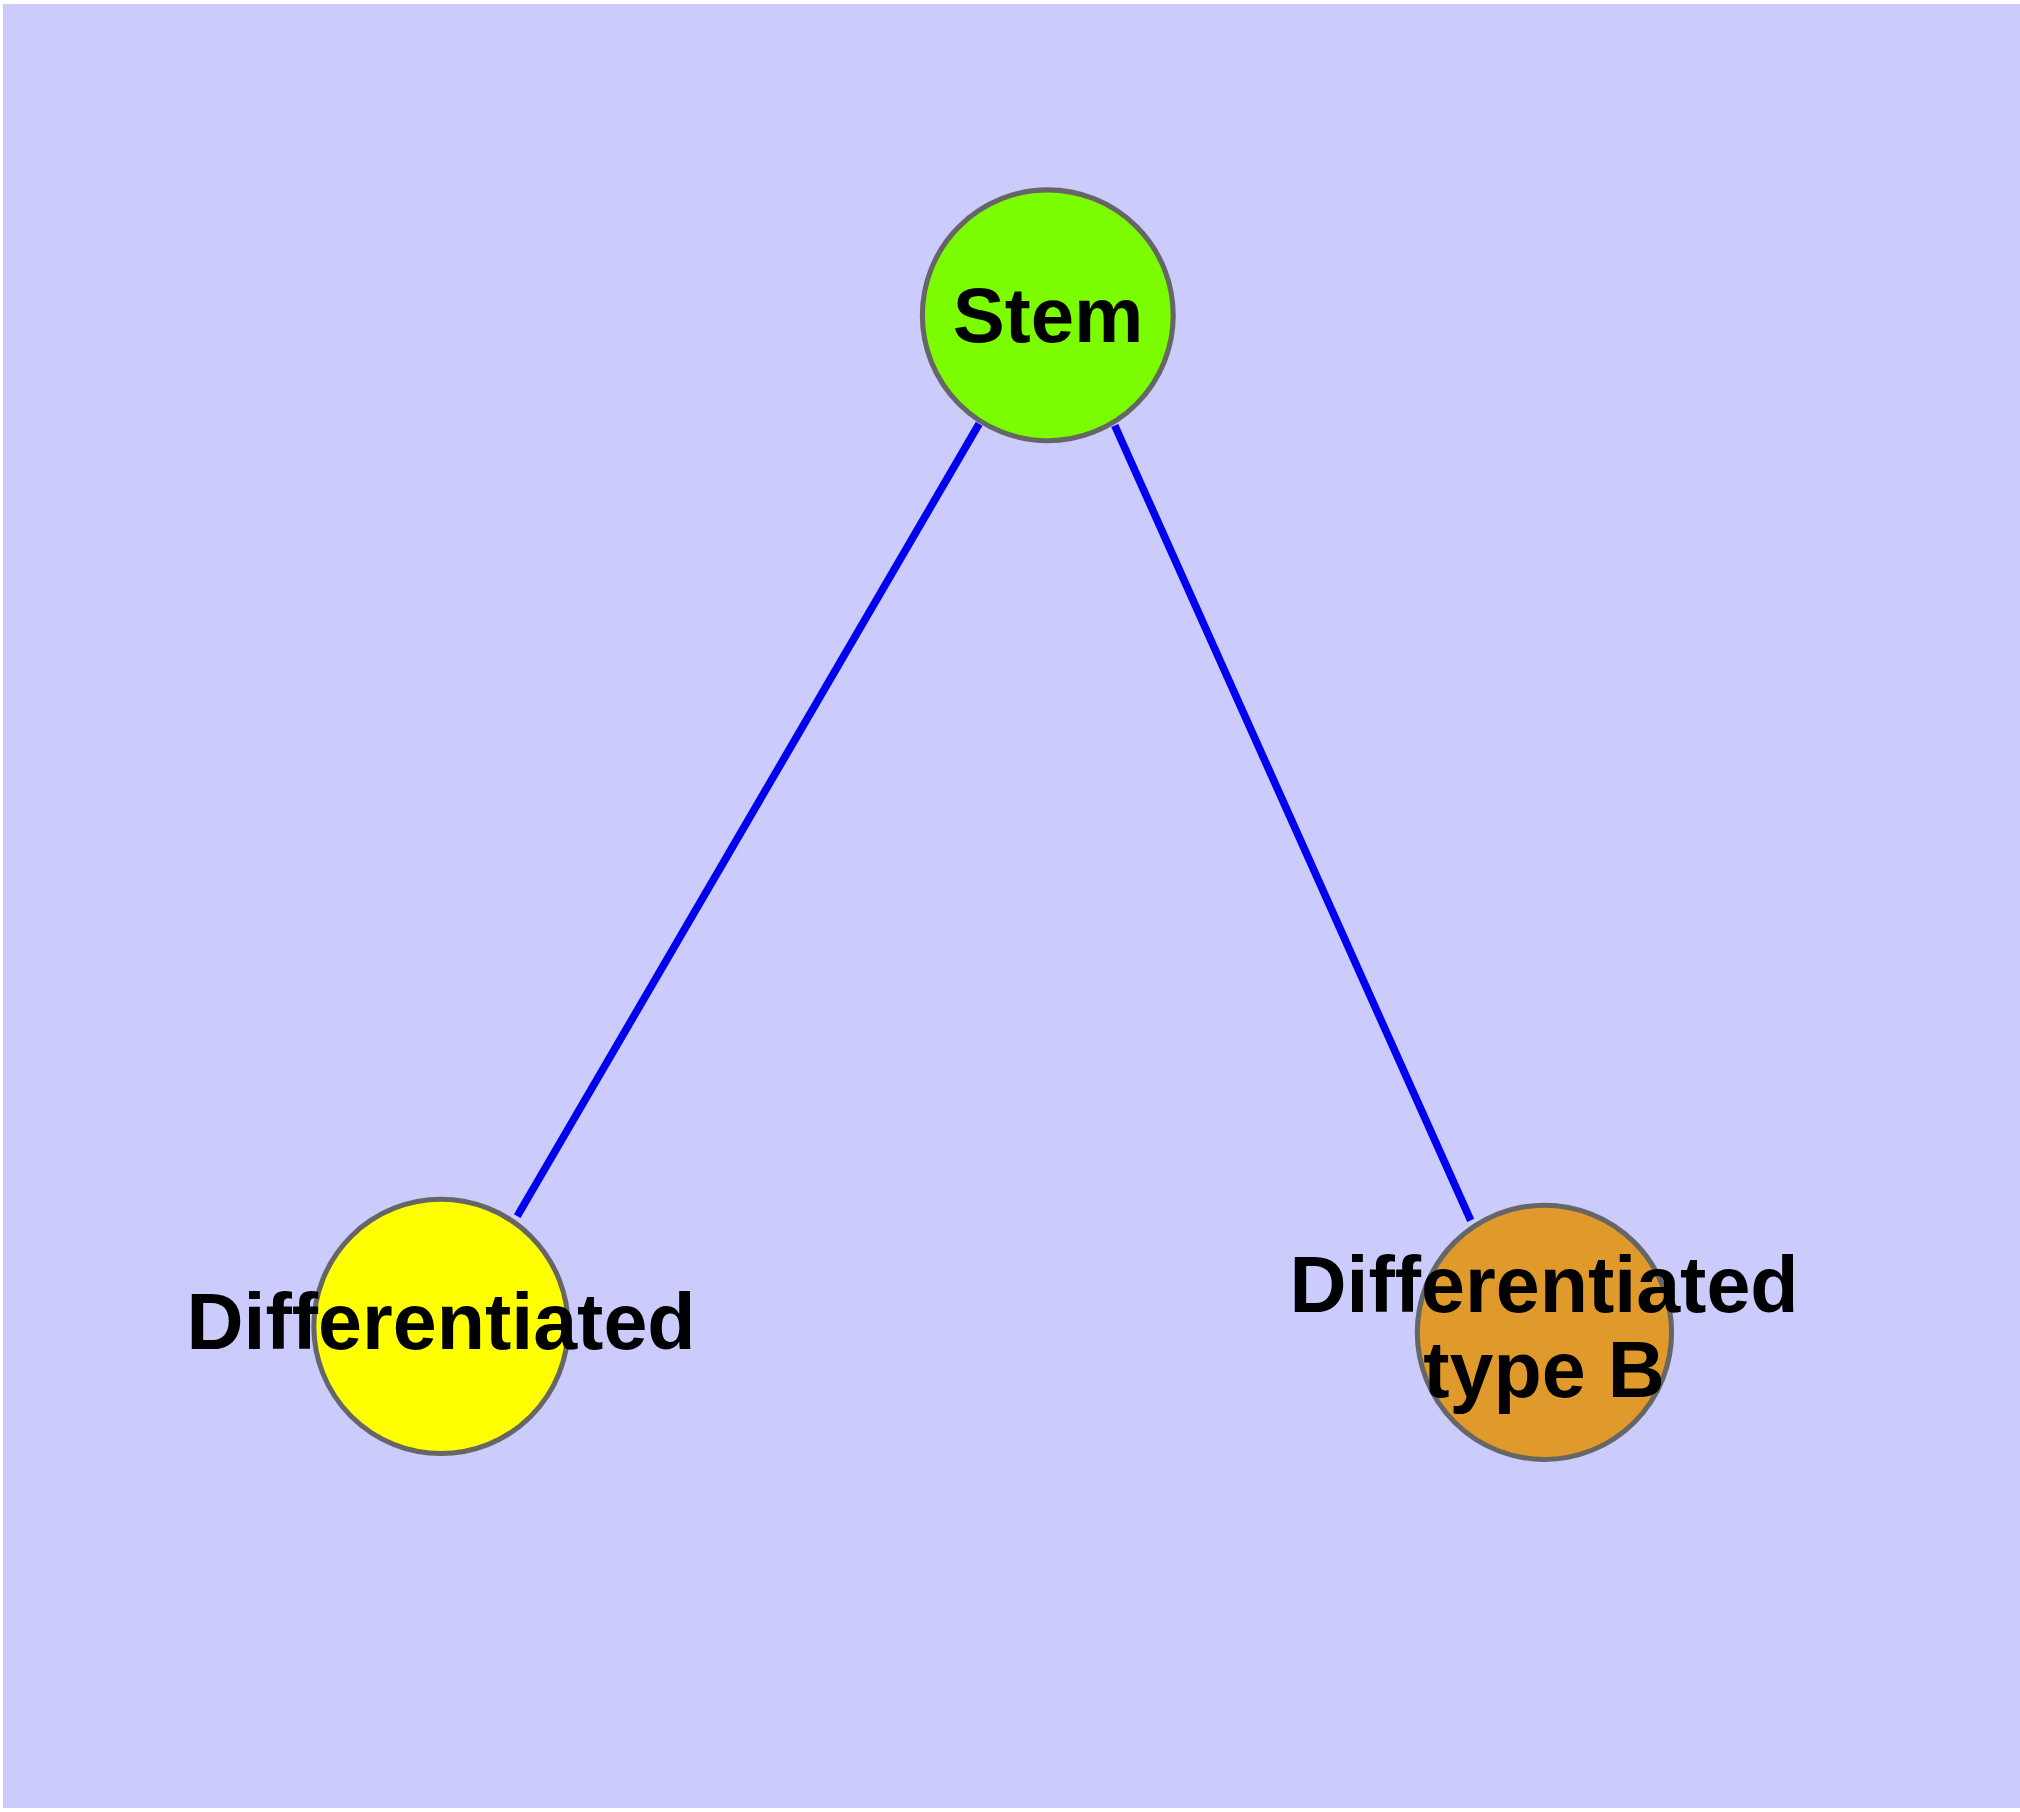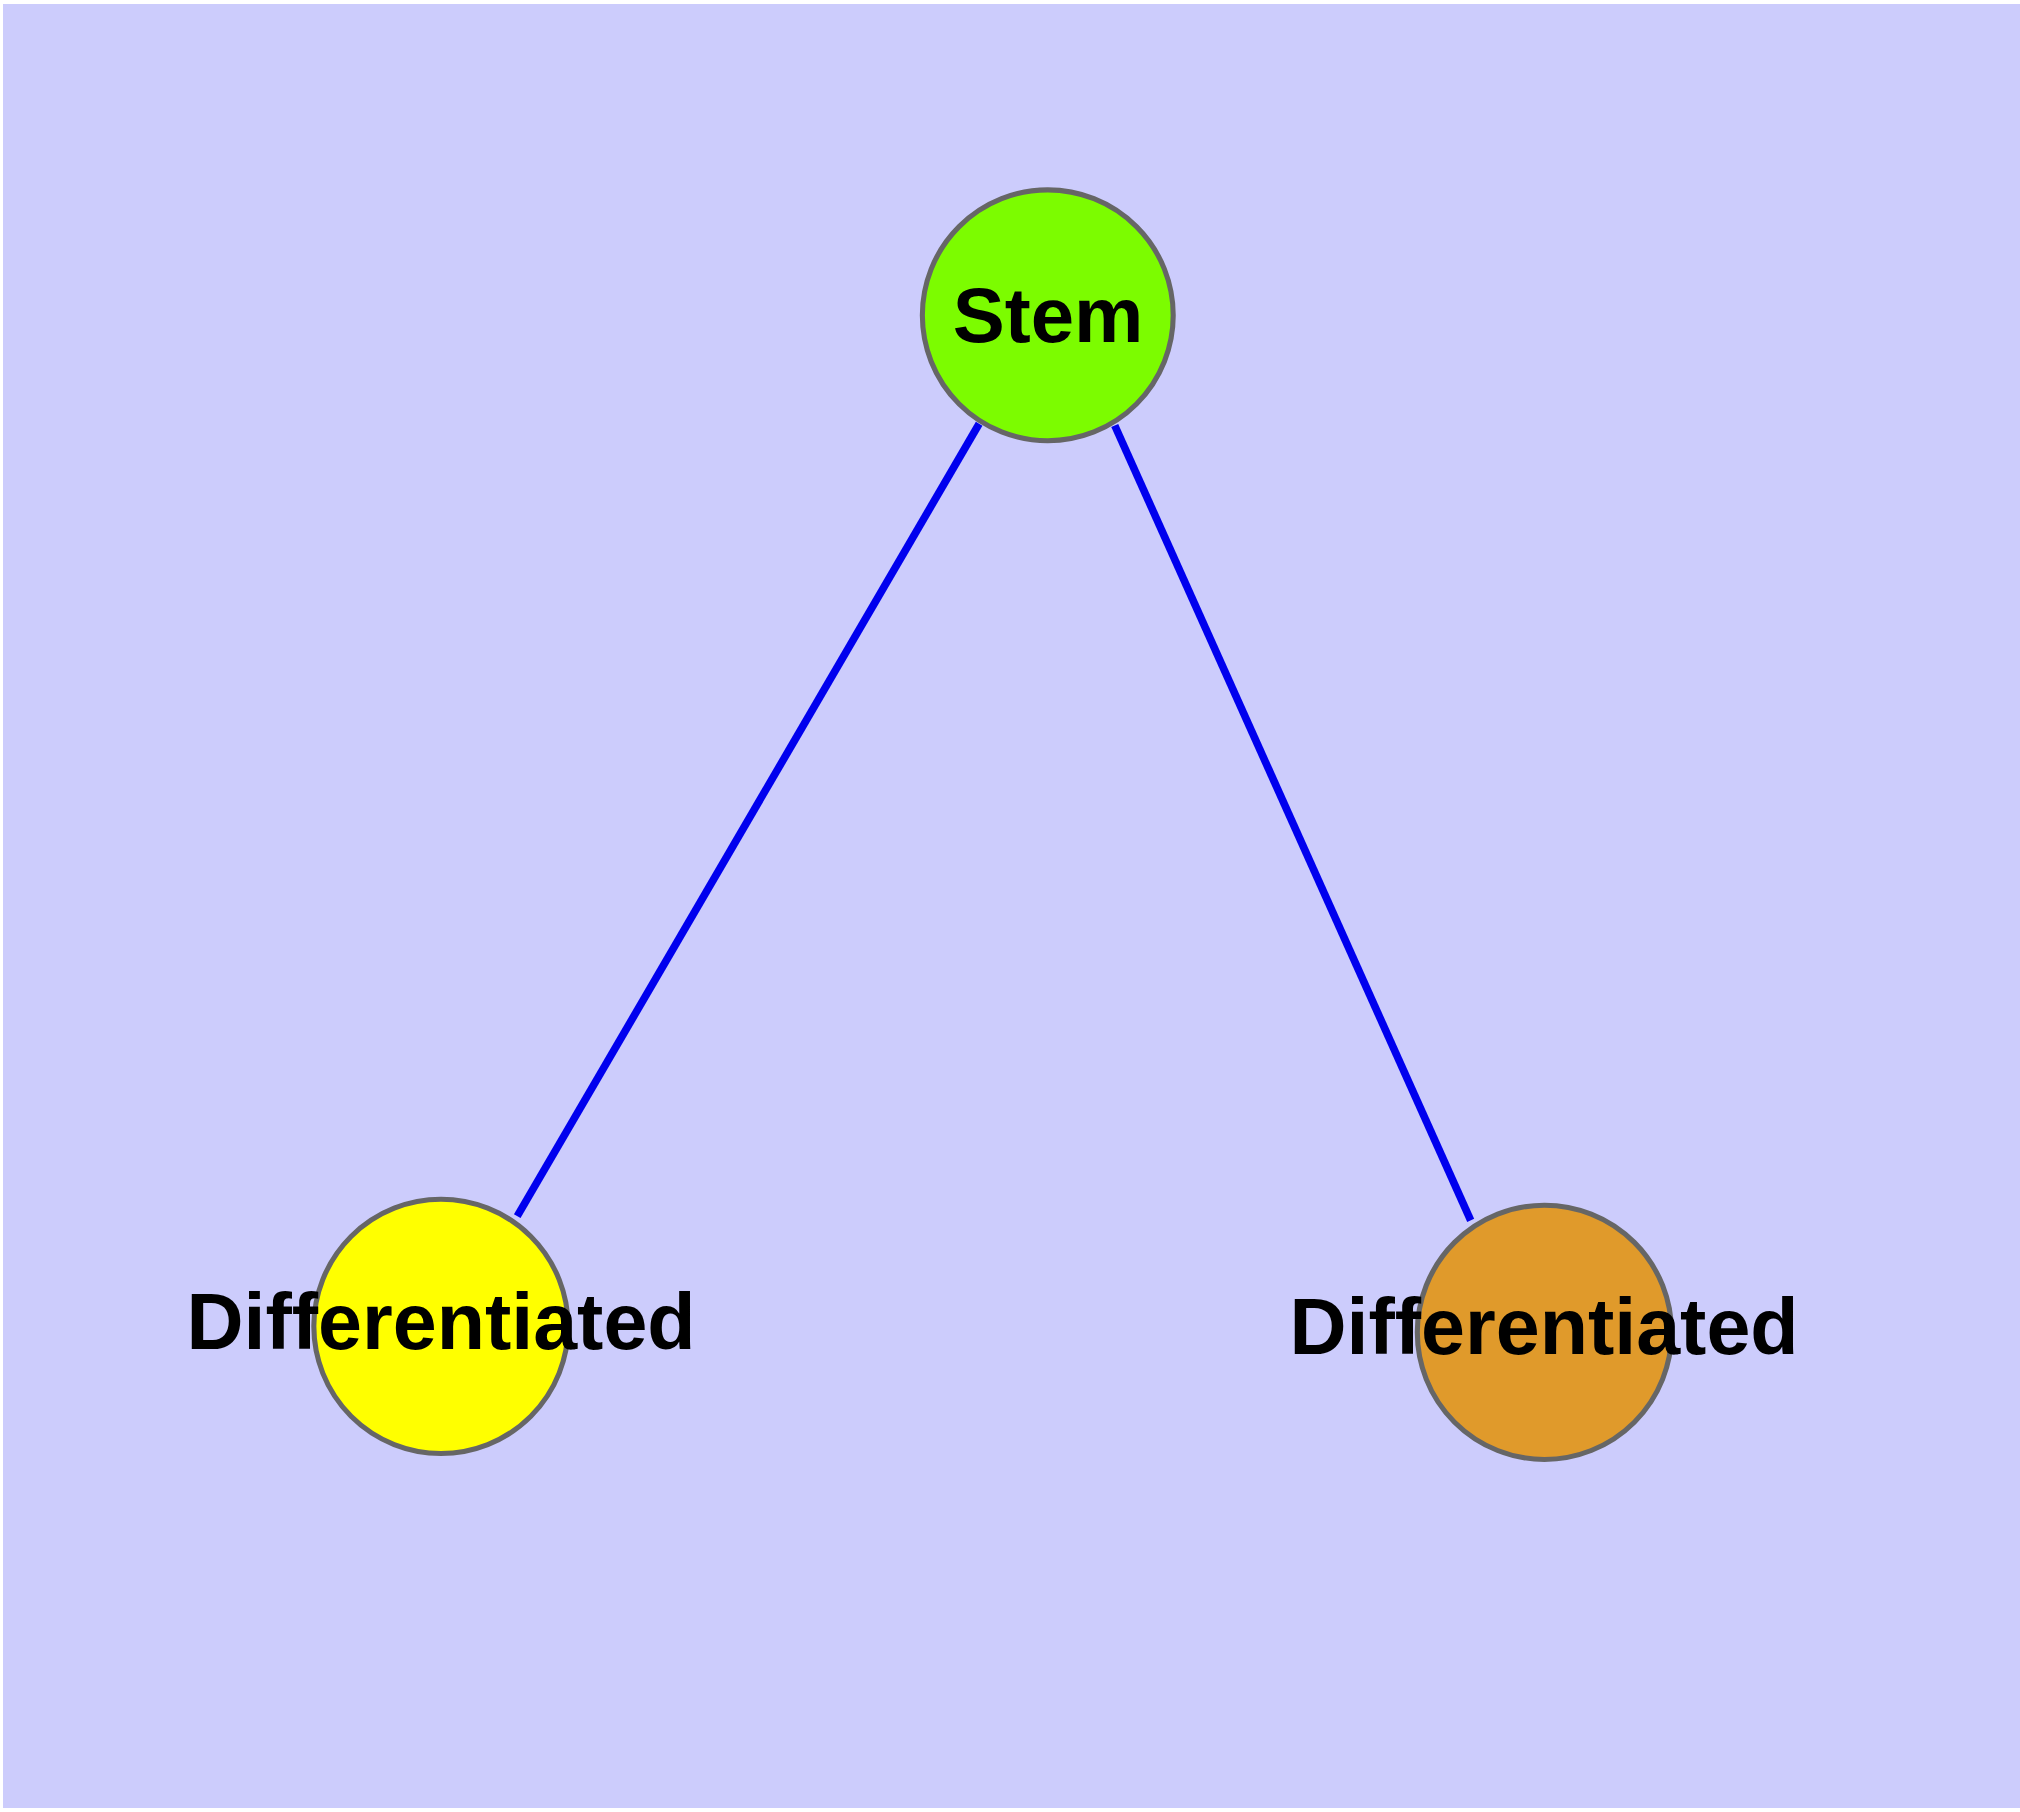--- a/index.html
+++ b/index.html
@@ -93,15 +93,16 @@
   <div class="node-label" id="label-stem">
     <span class="lbl-line">Stem</span>
   </div>
 
   <div class="node-label" id="label-type-a">
     <span class="lbl-line">Differentiated</span>
   </div>
 
   <div class="node-label" id="label-type-b">
     <span class="lbl-line">Differentiated</span>
+    <span class="lbl-line">type B</span>
   </div>
 </div>
 
 
 </body></html>

